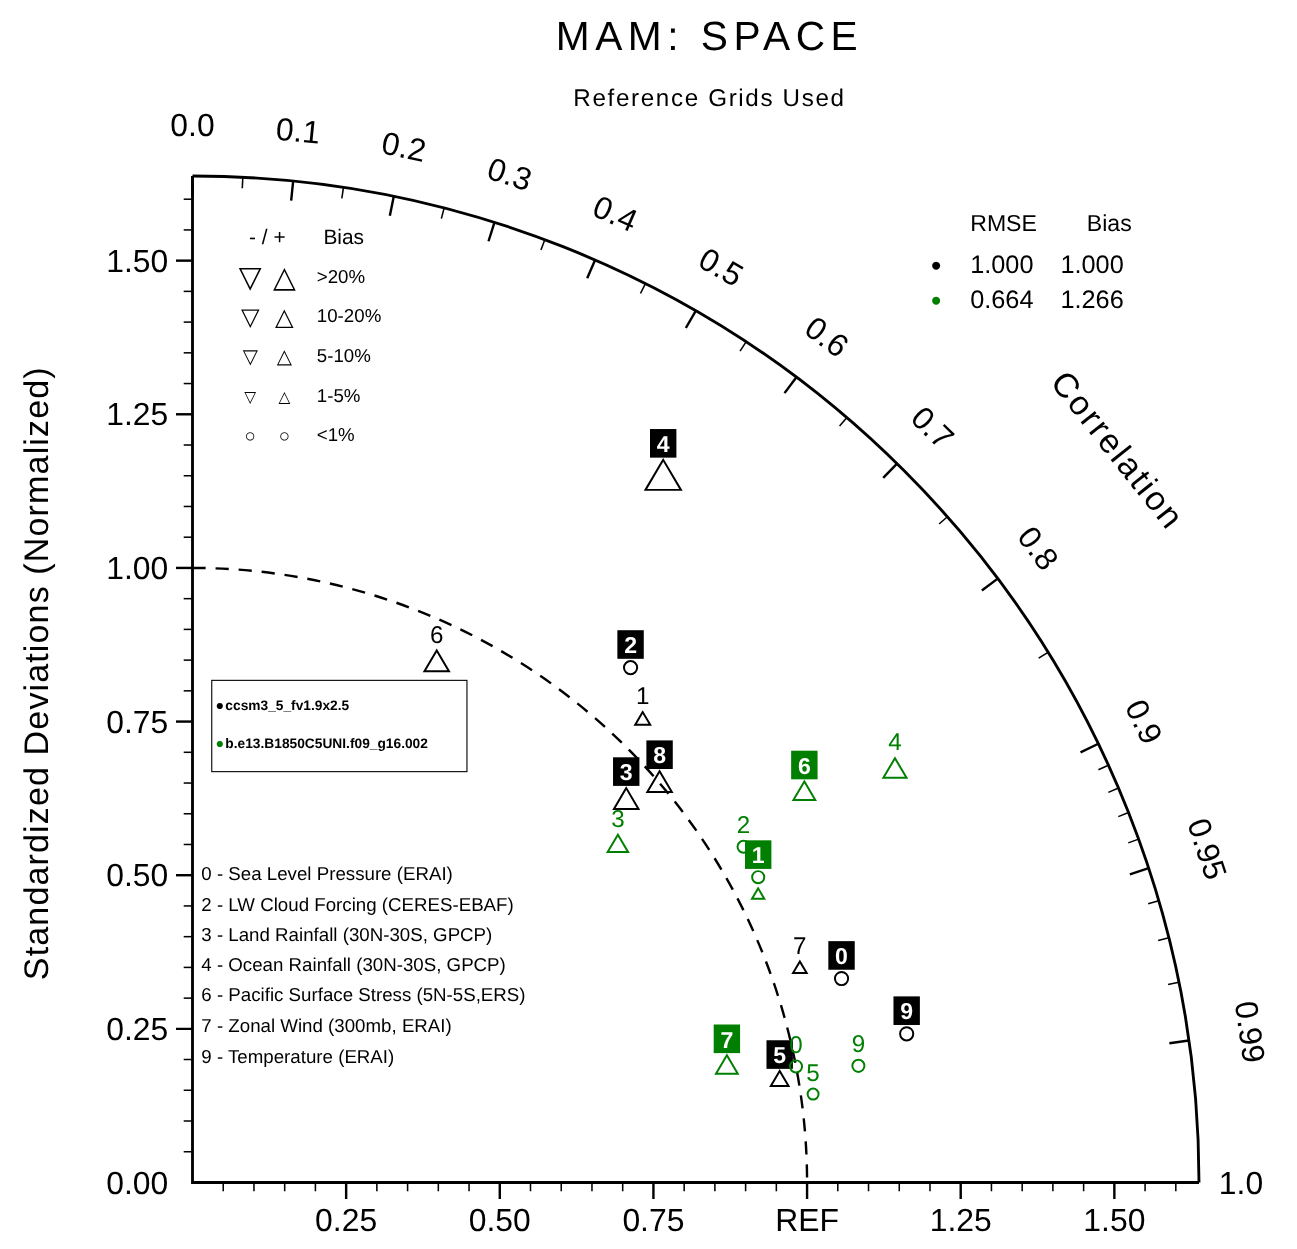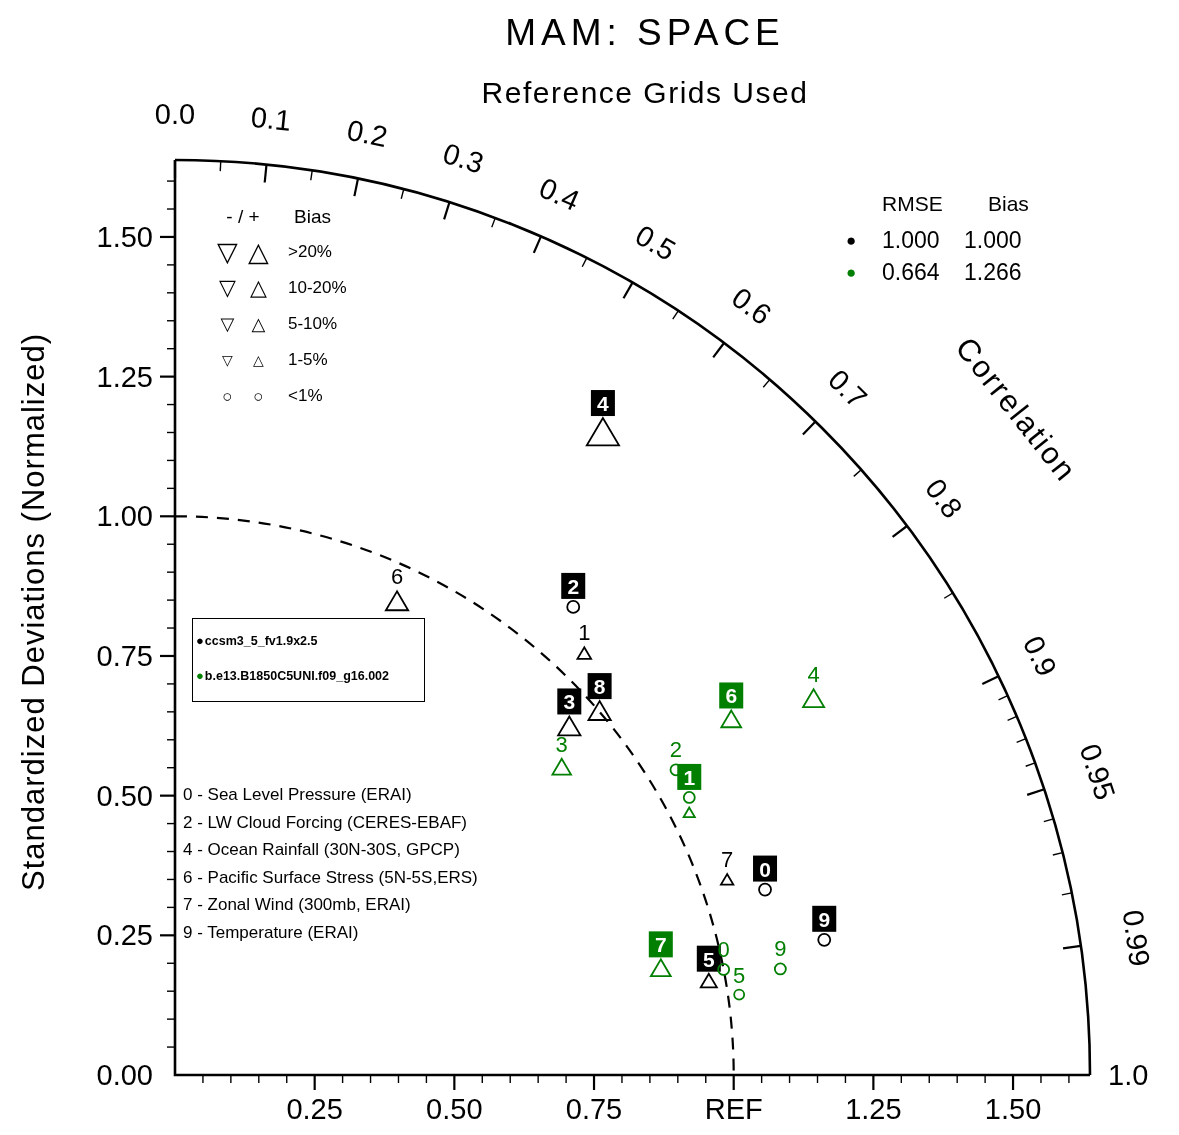--- a/index.html
+++ b/index.html
@@ -2,21 +2,21 @@
 <html><head>
 <meta charset="utf-8">
 <style>
   html,body{margin:0;padding:0;background:#fff;}
   .canvas{position:relative;width:1179px;height:1135px;background:#fff;
           font-family:"Liberation Sans",sans-serif;color:#000;overflow:hidden;}
   svg{position:absolute;left:0;top:0;}
   .title{position:absolute;top:12px;left:645px;transform:translateX(-50%);
          font-size:37px;letter-spacing:5px;white-space:nowrap;text-align:center;}
   .subtitle{position:absolute;top:76px;left:645px;transform:translateX(-50%);
-            font-size:30px;letter-spacing:1.5px;white-space:nowrap;}
+            font-size:22px;letter-spacing:1.5px;white-space:nowrap;}
   .ylabel{position:absolute;left:34px;top:612px;transform:translate(-50%,-50%) rotate(-90deg);
           font-size:31px;white-space:nowrap;letter-spacing:1px;}
   
   .bias-legend{position:absolute;left:212px;top:206px;}
   .bias-header{display:flex;font-size:19px;margin-bottom:6px;}
   .bh-sym{width:62px;text-align:center;}
   .bh-lbl{margin-left:20px;}
   .bias-row{display:flex;align-items:center;height:36px;}
   .bias-row .sym{width:31px;text-align:center;line-height:1;}
   .bias-row .lbl{margin-left:14px;font-size:17px;}
@@ -294,19 +294,20 @@
     </div>
     <div class="model-row">
       <span class="dot" style="color: rgb(0, 127, 0);">●</span>
       <span>b.e13.B1850C5UNI.f09_g16.002</span>
     </div>
   </div>
 
   <div class="var-list">
     <div>0 - Sea Level Pressure (ERAI)</div>
     <div>2 - LW Cloud Forcing (CERES-EBAF)</div>
+    <div>3 - Land Rainfall (30N-30S, GPCP)</div>
     <div>4 - Ocean Rainfall (30N-30S, GPCP)</div>
     <div>6 - Pacific Surface Stress (5N-5S,ERS)</div>
     <div>7 - Zonal Wind (300mb, ERAI)</div>
     <div>9 - Temperature (ERAI)</div>
   </div>
 
 </div>
 
 </body></html>

